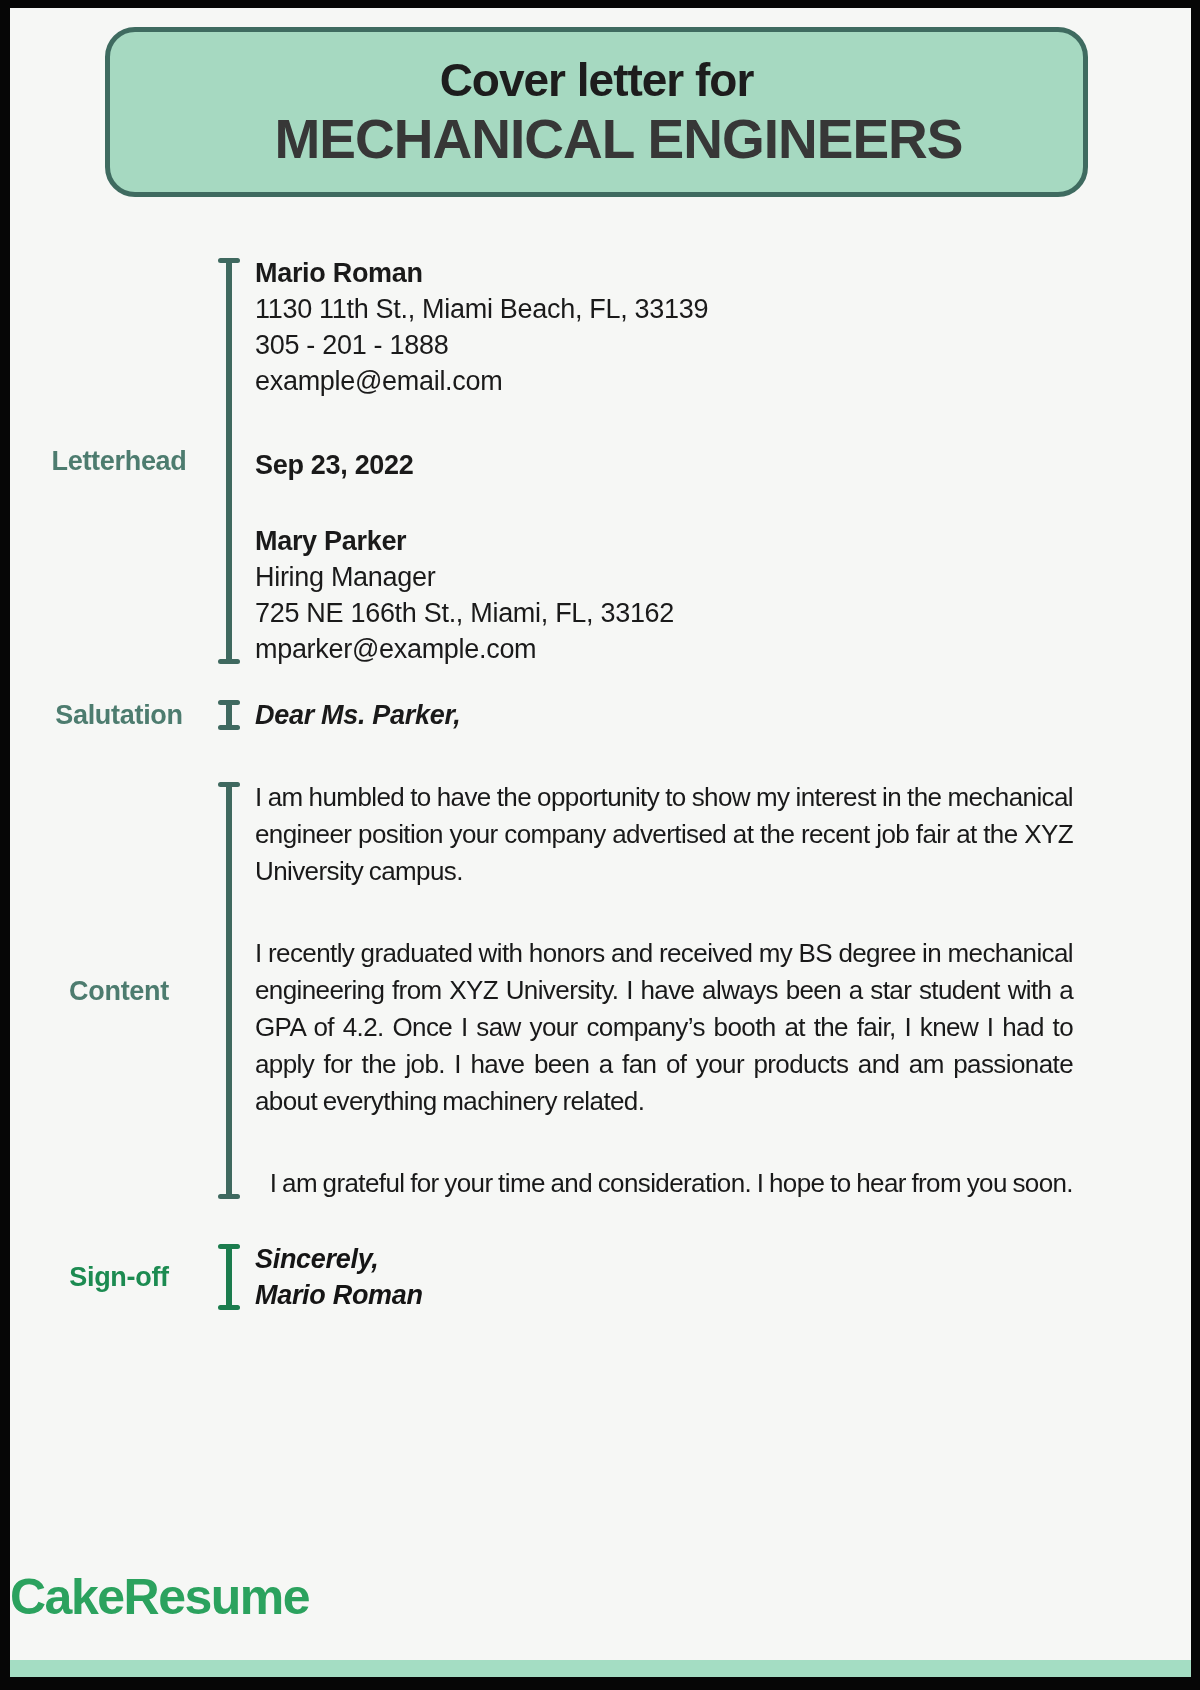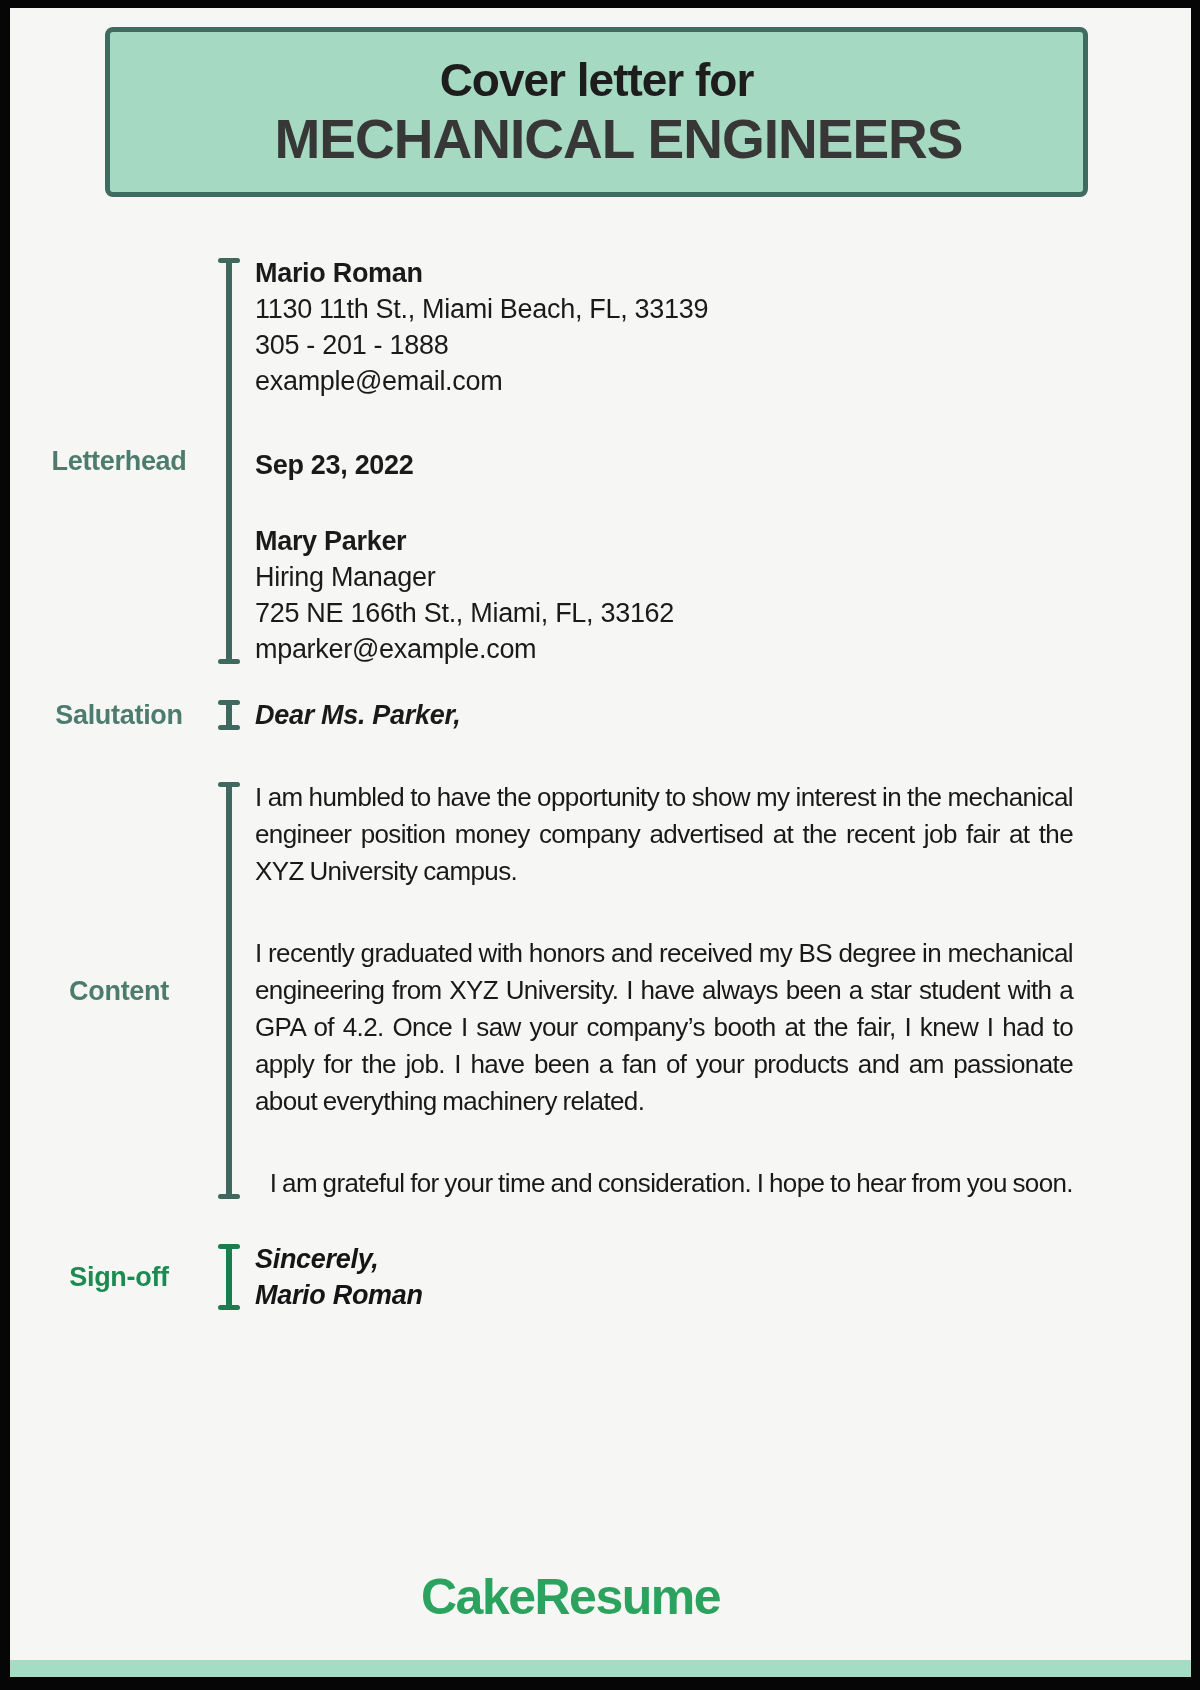--- a/index.html
+++ b/index.html
@@ -27,21 +27,21 @@
     background: #a4ddc3;
   }
 
   
   .header-box {
     position: absolute;
     left: 95px; top: 19px;
     width: 983px; height: 170px;
     background: #a6d9c1;
     border: 5px solid #3f6b60;
-    border-radius: 8px;
+    border-radius: 30px;
     text-align: center;
     padding-top: 20px;
   }
   .title1 {
     font-size: 46px; line-height: 56px;
     font-weight: bold; letter-spacing: -1px;
     color: #1d1d1d;
   }
   .title2 {
     font-size: 55px; line-height: 62px;
@@ -123,21 +123,21 @@
     font-weight: bold; font-style: italic;
     color: #151515;
     letter-spacing: -0.3px;
   }
 
   
   .brand {
     position: absolute;
     left: 0; top: 1560px;
     width: 1121px;
-    text-align: center;
+    text-align: left;
     font-size: 50px;
     font-weight: bold;
     letter-spacing: -1.5px;
     color: #2ba25e;
   }
 </style>
 </head>
 <body>
 
 <div class="frame">
@@ -179,21 +179,21 @@
           <div class="line bold italic">Dear Ms. Parker,</div>
         </div>
       </div>
 
       <div class="row gap-content">
         <div class="gutter">
           <div class="section-label">Content</div>
           <div class="bracket"></div>
         </div>
         <div class="textcol">
-          <p class="para">I am humbled to have the opportunity to show my interest in the mechanical engineer position money company advertised at the recent job fair at the XYZ University campus.</p>
+          <p class="para">I am humbled to have the opportunity to show my interest in the mechanical engineer position your company advertised at the recent job fair at the XYZ University campus.</p>
           <p class="para">I recently graduated with honors and received my BS degree in mechanical engineering from XYZ University. I have always been a star student with a GPA of 4.2. Once I saw your company’s booth at the fair, I knew I had to apply for the job. I have been a fan of your products and am passionate about everything machinery related.</p>
           <p class="para last">I am grateful for your time and consideration. I hope to hear from you soon.</p>
         </div>
       </div>
 
       <div class="row gap-signoff">
         <div class="gutter">
           <div class="section-label green">Sign-off</div>
           <div class="bracket green"></div>
         </div>

